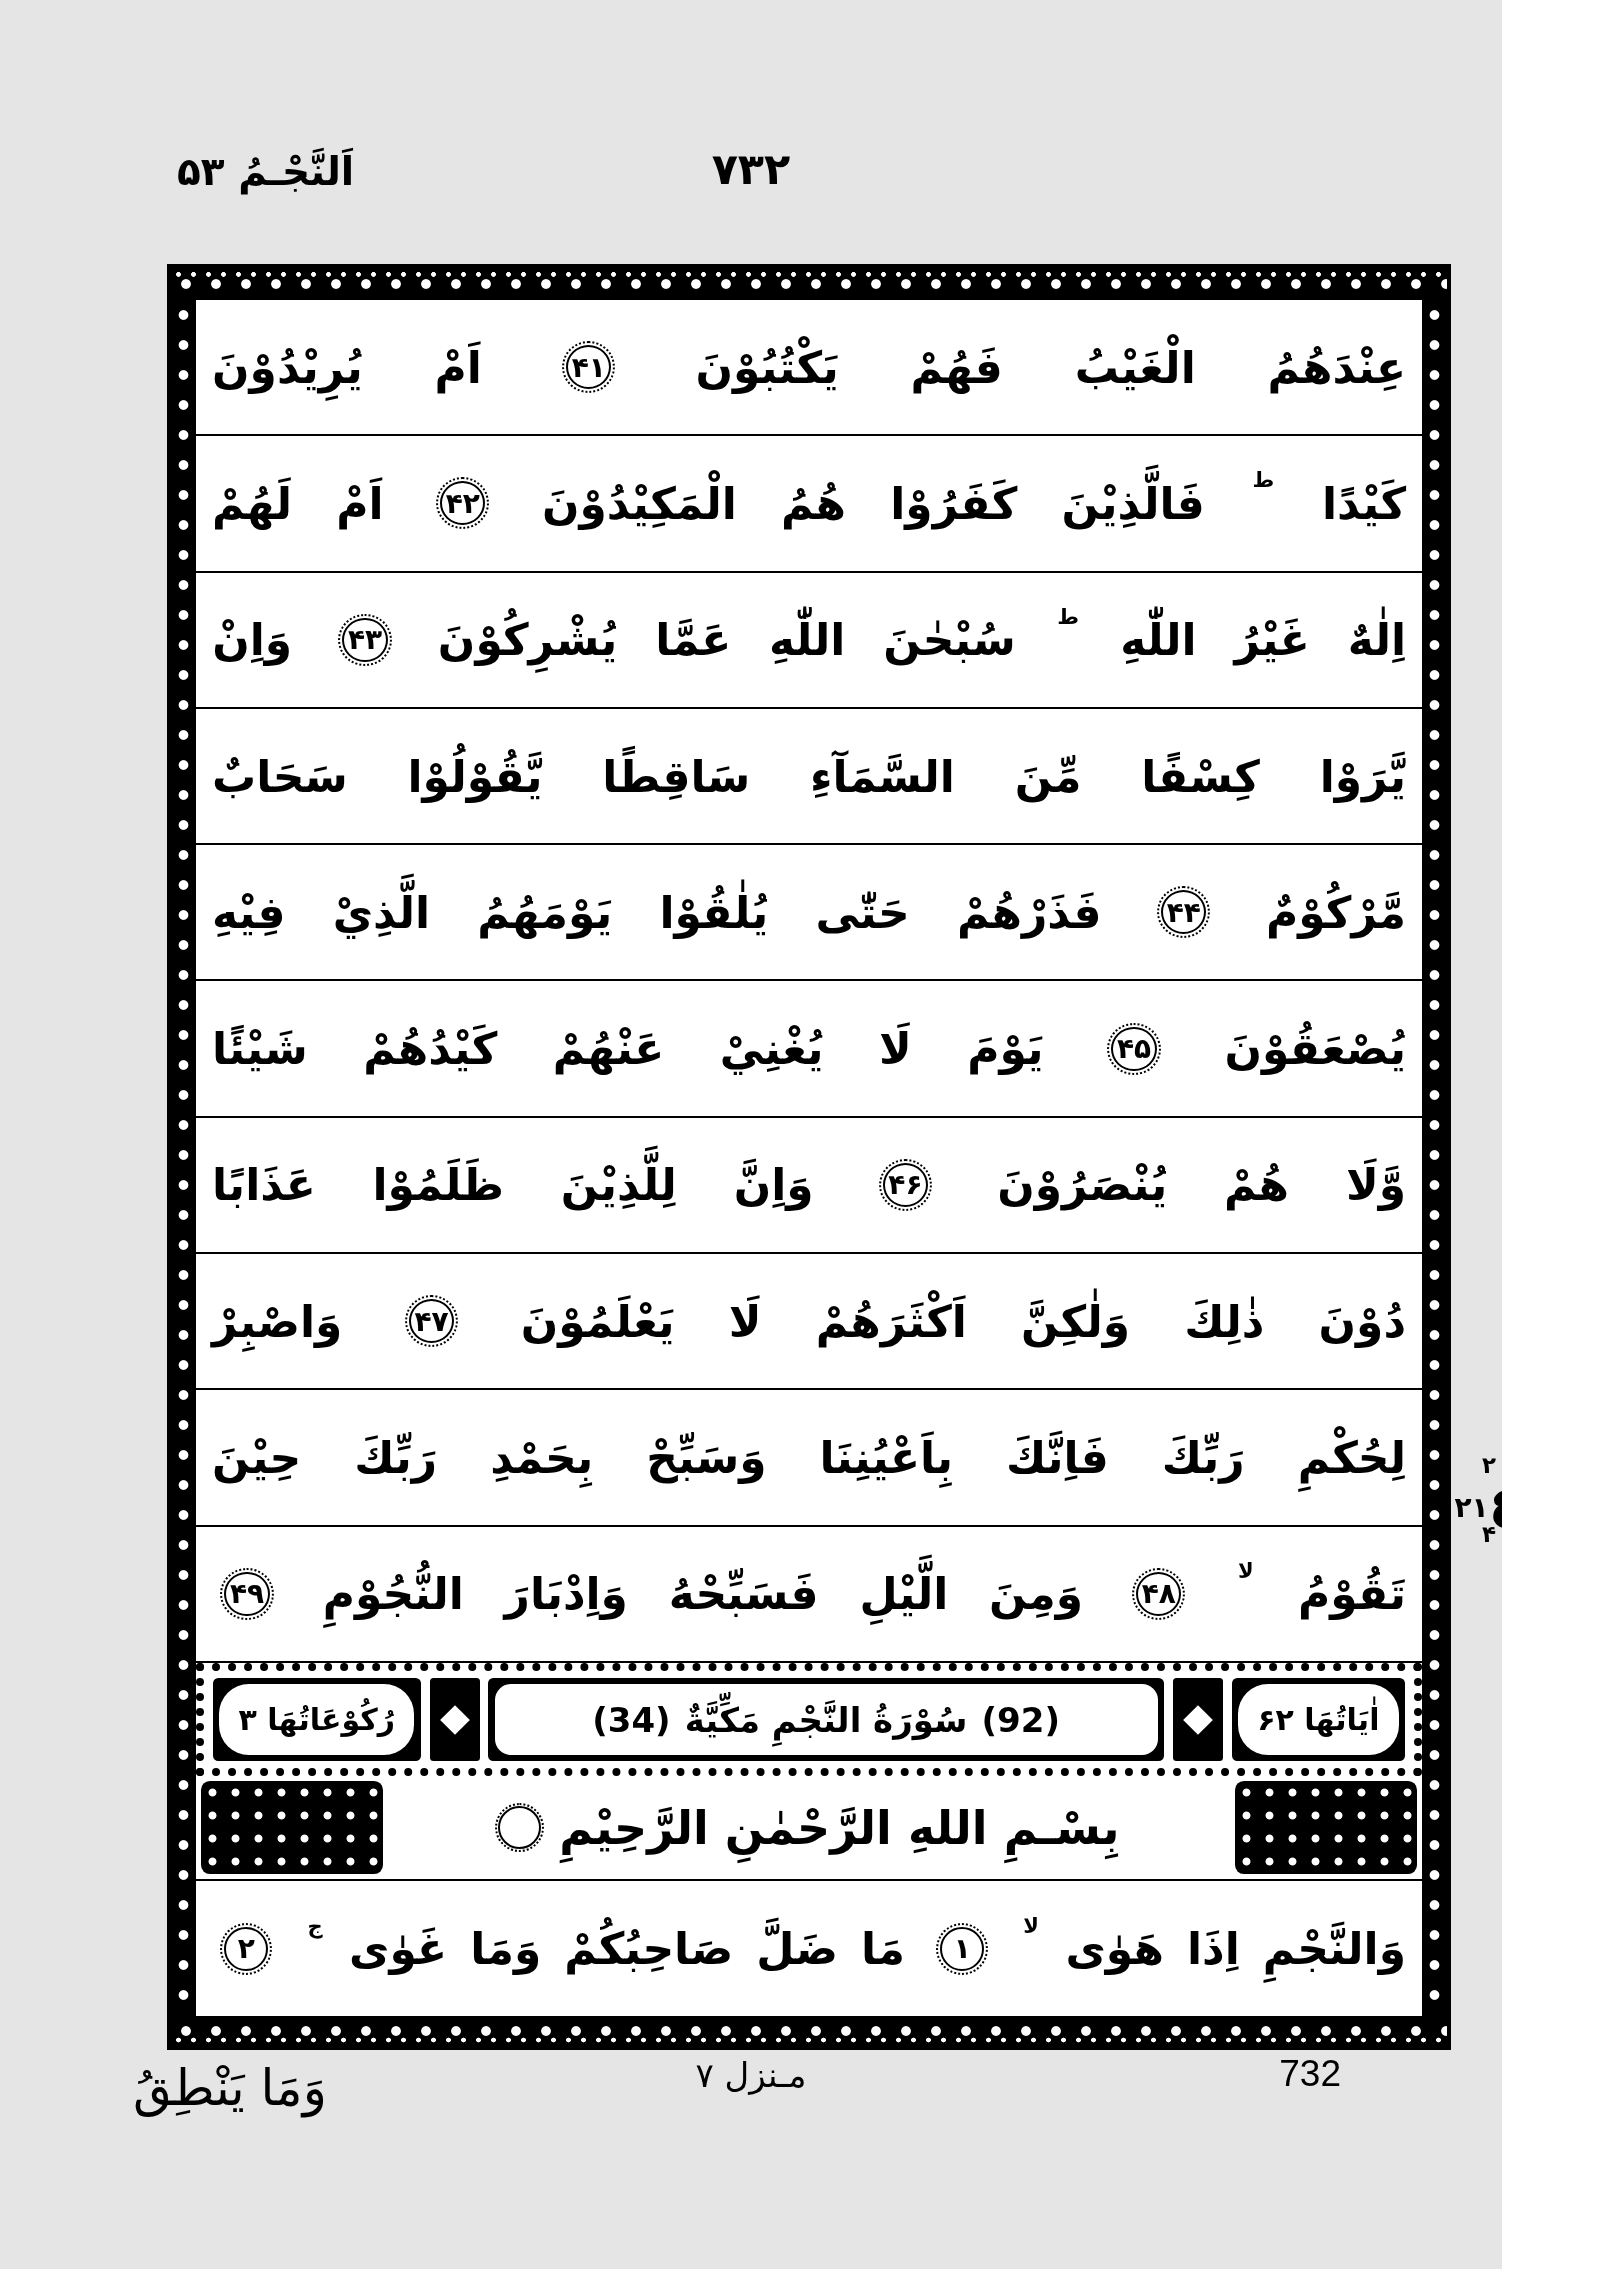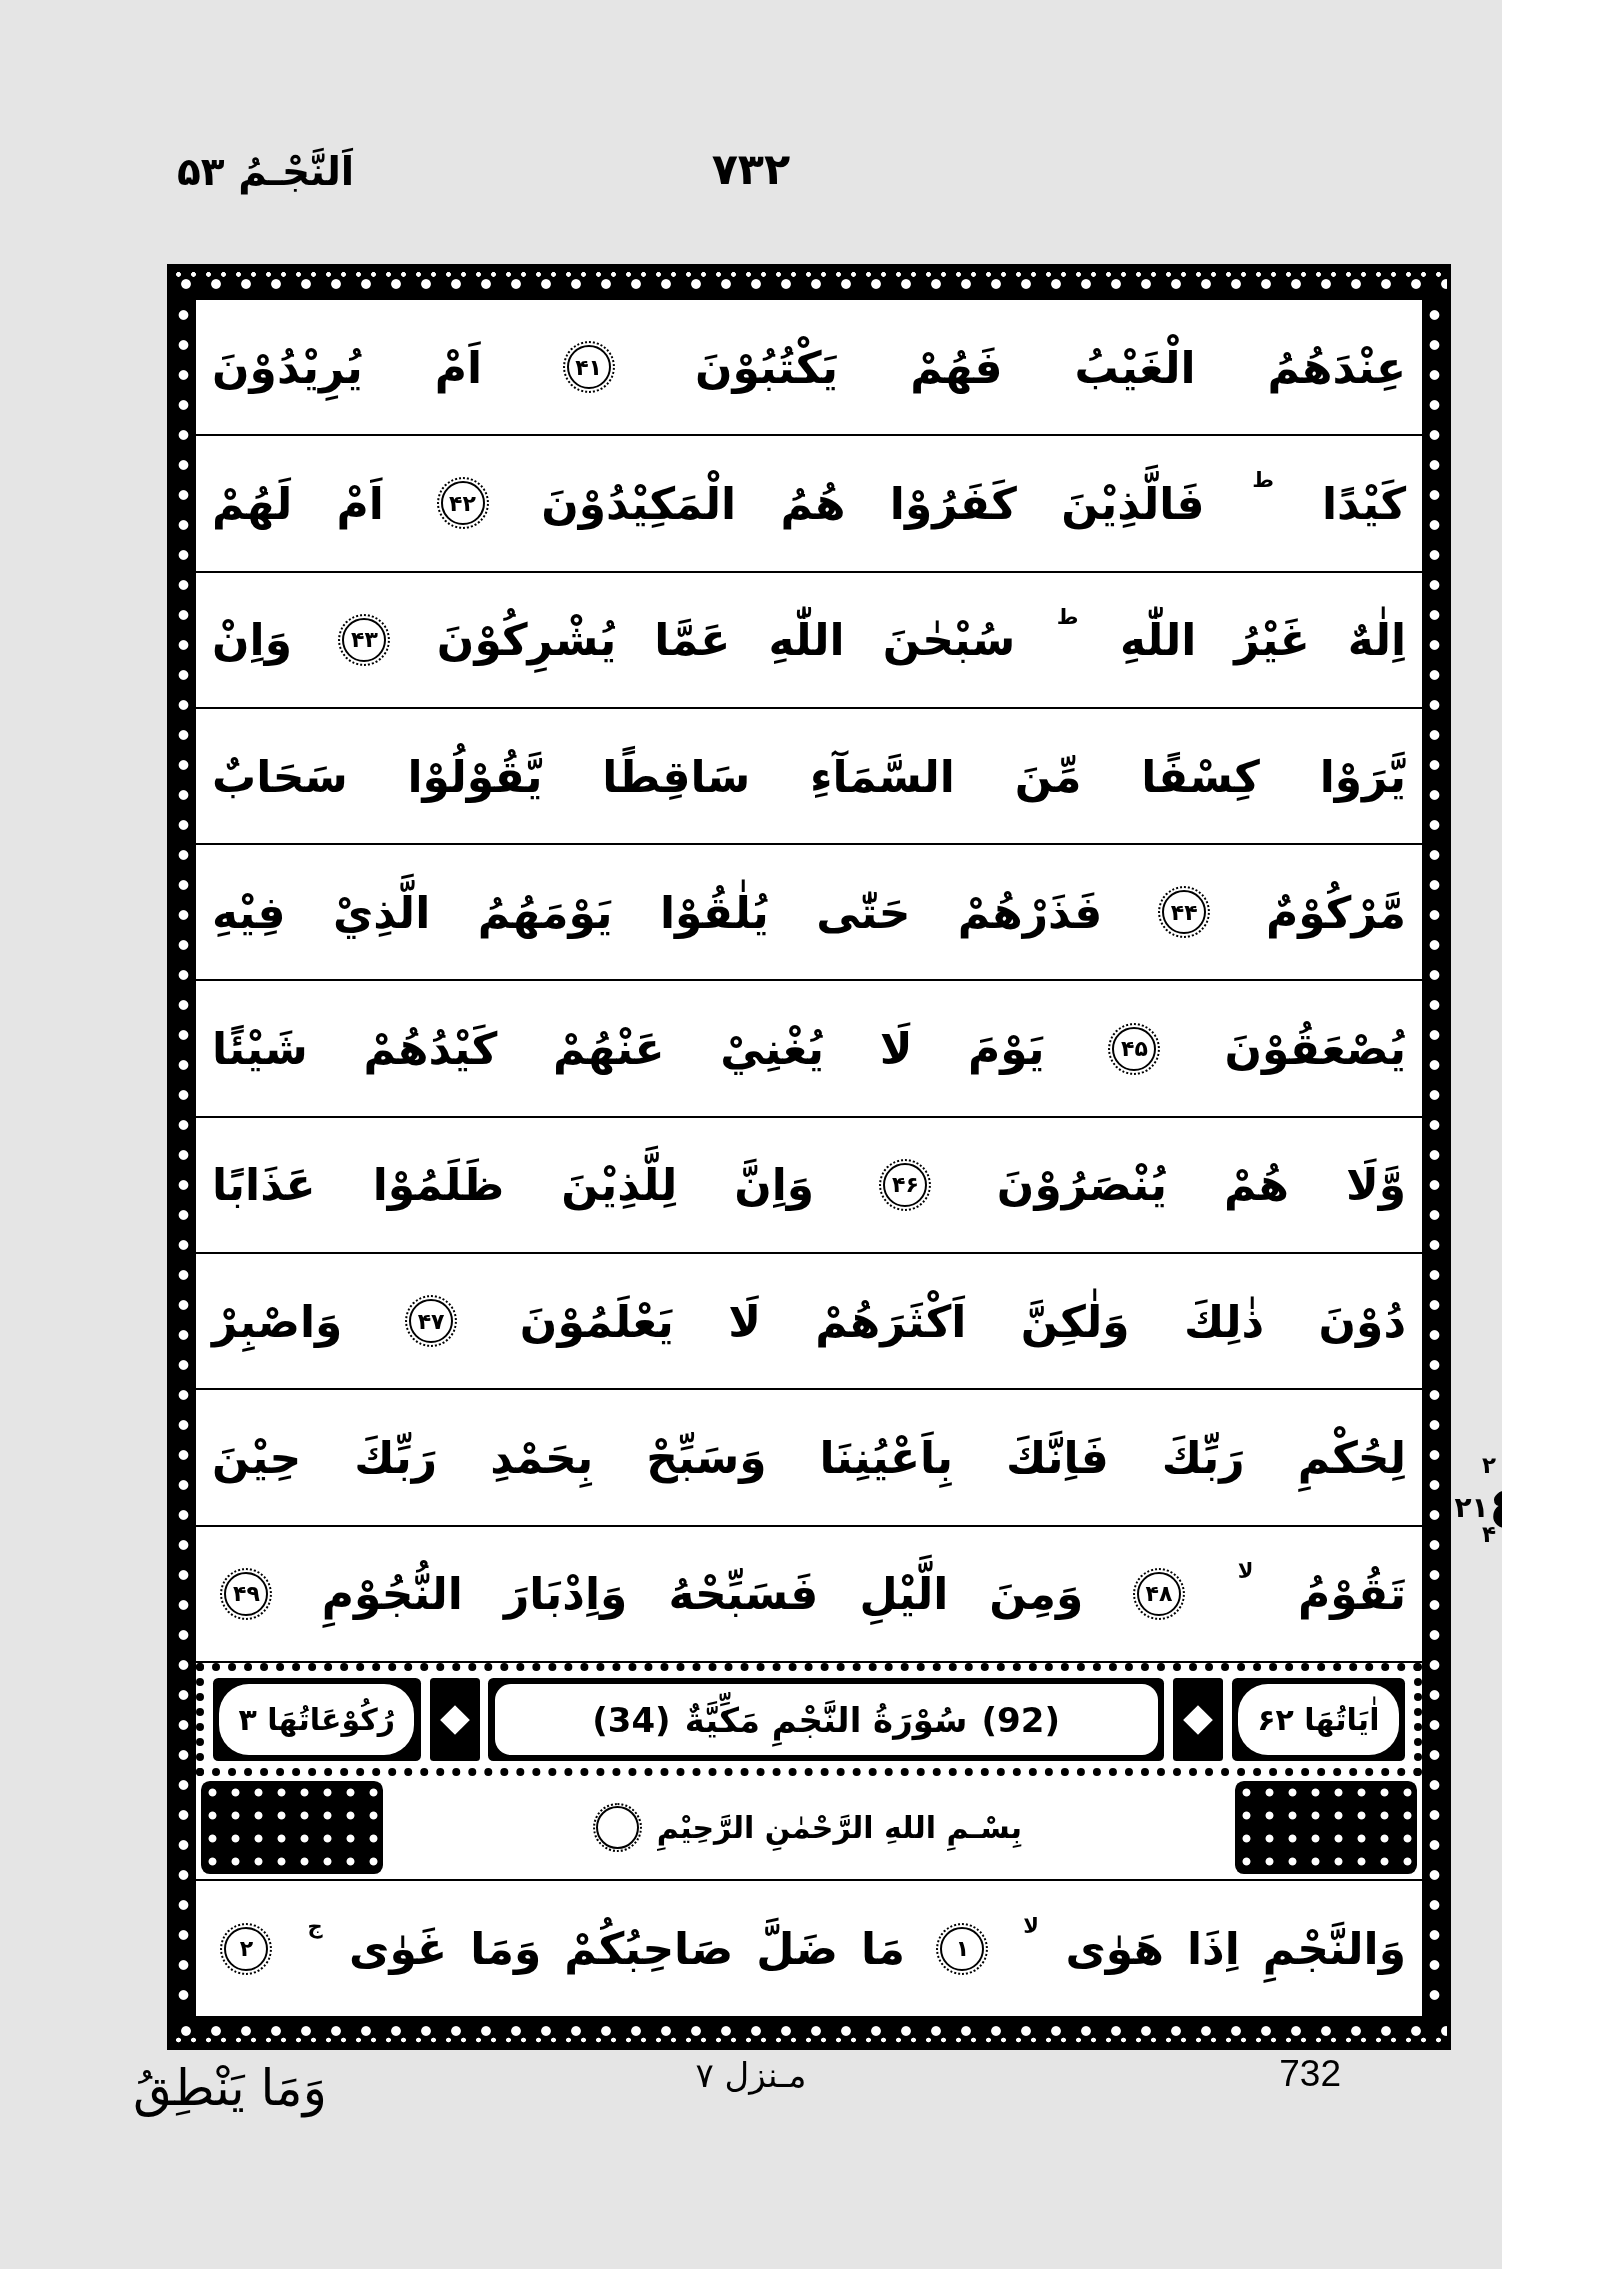--- a/index.html
+++ b/index.html
@@ -49,21 +49,21 @@
     font-size:44px;font-weight:bold;overflow:hidden;white-space:nowrap;
   }
   .qline:last-child{border-bottom:2.7px solid #000;}
   .opening-box .qline{border-bottom:none;height:135px;flex:0 0 auto;}
   .w{white-space:nowrap;}
   .ayah{
     min-width:44px;height:44px;box-sizing:border-box;padding:0 3.5px;
     border:2.7px solid #000;border-radius:50%;
     outline:2.7px dotted #000;outline-offset:2.7px;
     display:inline-flex;align-items:center;justify-content:center;
-    font-size:22px;font-weight:bold;margin:0 12.4px;background:#fff;flex:0 0 auto;
+    font-size:28px;font-weight:bold;margin:0 12.4px;background:#fff;flex:0 0 auto;
   }
   .stop{font-size:21px;font-weight:bold;transform:translateY(-23px);margin:0 3.5px;flex:0 0 auto;}
   
   .surah-band{
     flex:0 0 113px;box-sizing:border-box;
     border:8px dotted #000;border-left-width:8px;border-right-width:8px;
     display:flex;align-items:stretch;gap:8.9px;padding:7px 8.9px;background:#fff;
   }
   .cart{background:#000;border-radius:5.3px;padding:6.2px;display:flex;align-items:stretch;}
   .cart-in{
@@ -83,21 +83,21 @@
     flex:0 0 105px;border-bottom:2.7px solid #000;box-sizing:border-box;
     display:flex;align-items:stretch;background:#fff;
   }
   .bis-corner{
     flex:0 0 182px;background-color:#000;margin:5.3px;border-radius:8.9px;
     background-image:radial-gradient(circle 4.4px at 50% 50%, #fff 0 3.5px, rgba(255,255,255,0) 4.4px);
     background-size:23px 23px;
   }
   .bis-center{
     flex:1 1 auto;display:flex;align-items:center;justify-content:center;gap:17.7px;
-    font-size:30px;font-weight:bold;white-space:nowrap;
+    font-size:46px;font-weight:bold;white-space:nowrap;
   }
   .bis-rosette{
     width:39px;height:39px;border:2.7px solid #000;border-radius:50%;
     outline:2.7px dotted #000;outline-offset:1.8px;flex:0 0 auto;
   }
   
   .margin-ruku{
     position:absolute;left:1456px;top:1454px;width:66px;
     display:flex;flex-direction:column;align-items:center;
     font-weight:bold;line-height:1;

